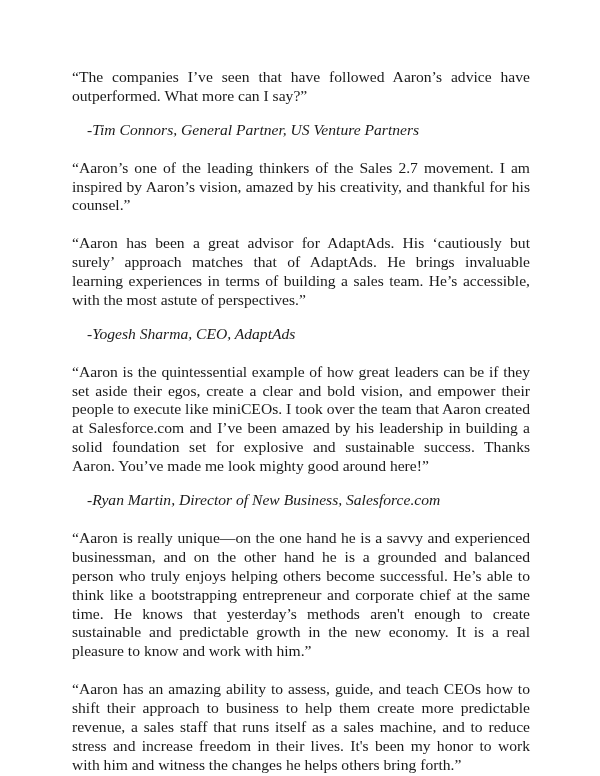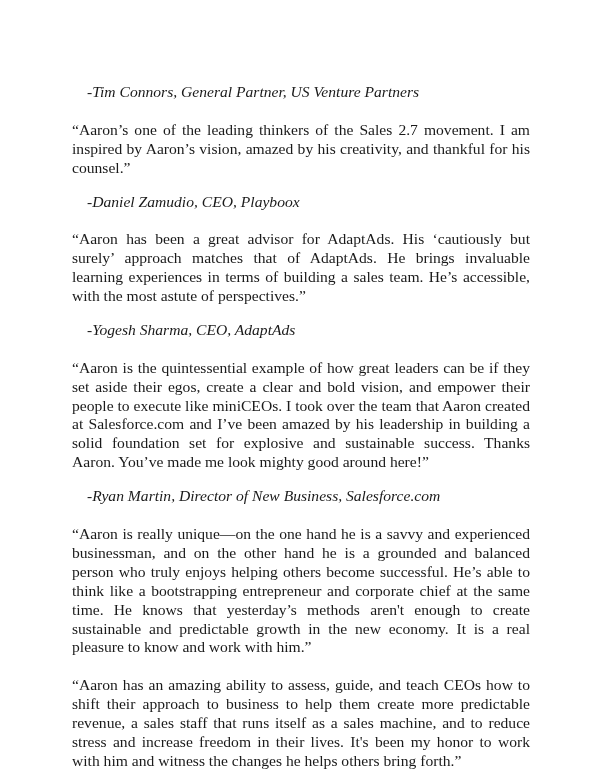--- a/index.html
+++ b/index.html
@@ -35,26 +35,26 @@
       font-style: italic;
       margin: 15px;
     }
   </style>
 </head>
 <body>
 
 <div class="page">
 
   <div class="testimonial">
+    <p class="quote">“The companies I’ve seen that have followed Aaron’s advice have outperformed. What more can I say?”</p>
     <p class="attribution">-Tim Connors, General Partner, US Venture Partners</p>
   </div>
 
   <div class="testimonial">
     <p class="quote">“Aaron’s one of the leading thinkers of the Sales 2.7 movement. I am inspired by Aaron’s vision, amazed by his creativity, and thankful for his counsel.”</p>
-    <p class="attribution">-Daniel Zamudio, CEO, Playboox</p>
   </div>
 
   <div class="testimonial">
     <p class="quote">“Aaron has been a great advisor for AdaptAds. His ‘cautiously but surely’ approach matches that of AdaptAds. He brings invaluable learning experiences in terms of building a sales team. He’s accessible, with the most astute of perspectives.”</p>
     <p class="attribution">-Yogesh Sharma, CEO, AdaptAds</p>
   </div>
 
   <div class="testimonial">
     <p class="quote">“Aaron is the quintessential example of how great leaders can be if they set aside their egos, create a clear and bold vision, and empower their people to execute like miniCEOs. I took over the team that Aaron created at Salesforce.com and I’ve been amazed by his leadership in building a solid foundation set for explosive and sustainable success. Thanks Aaron. You’ve made me look mighty good around here!”</p>
     <p class="attribution">-Ryan Martin, Director of New Business, Salesforce.com</p>

